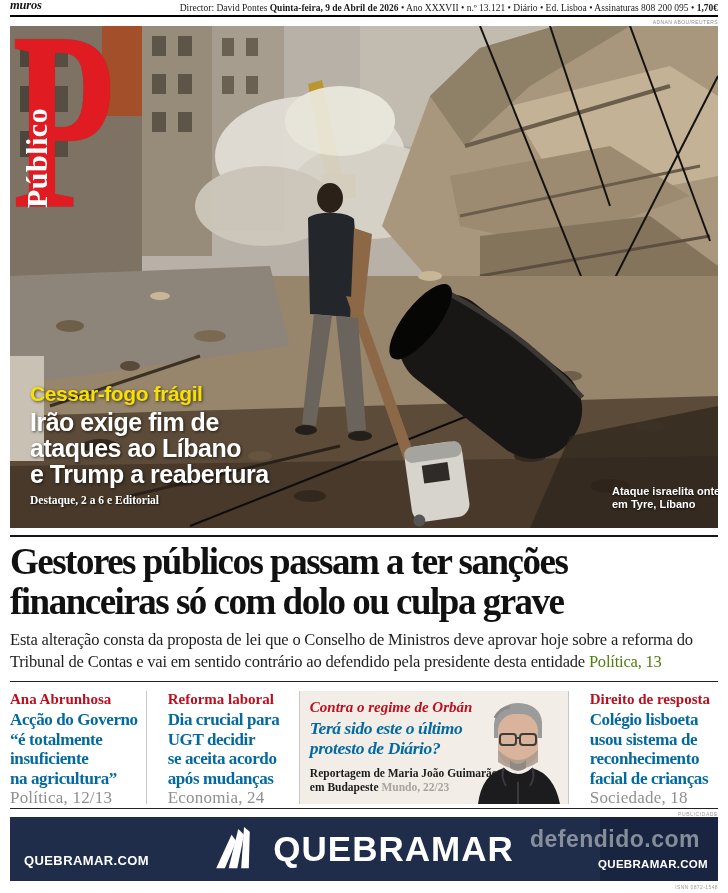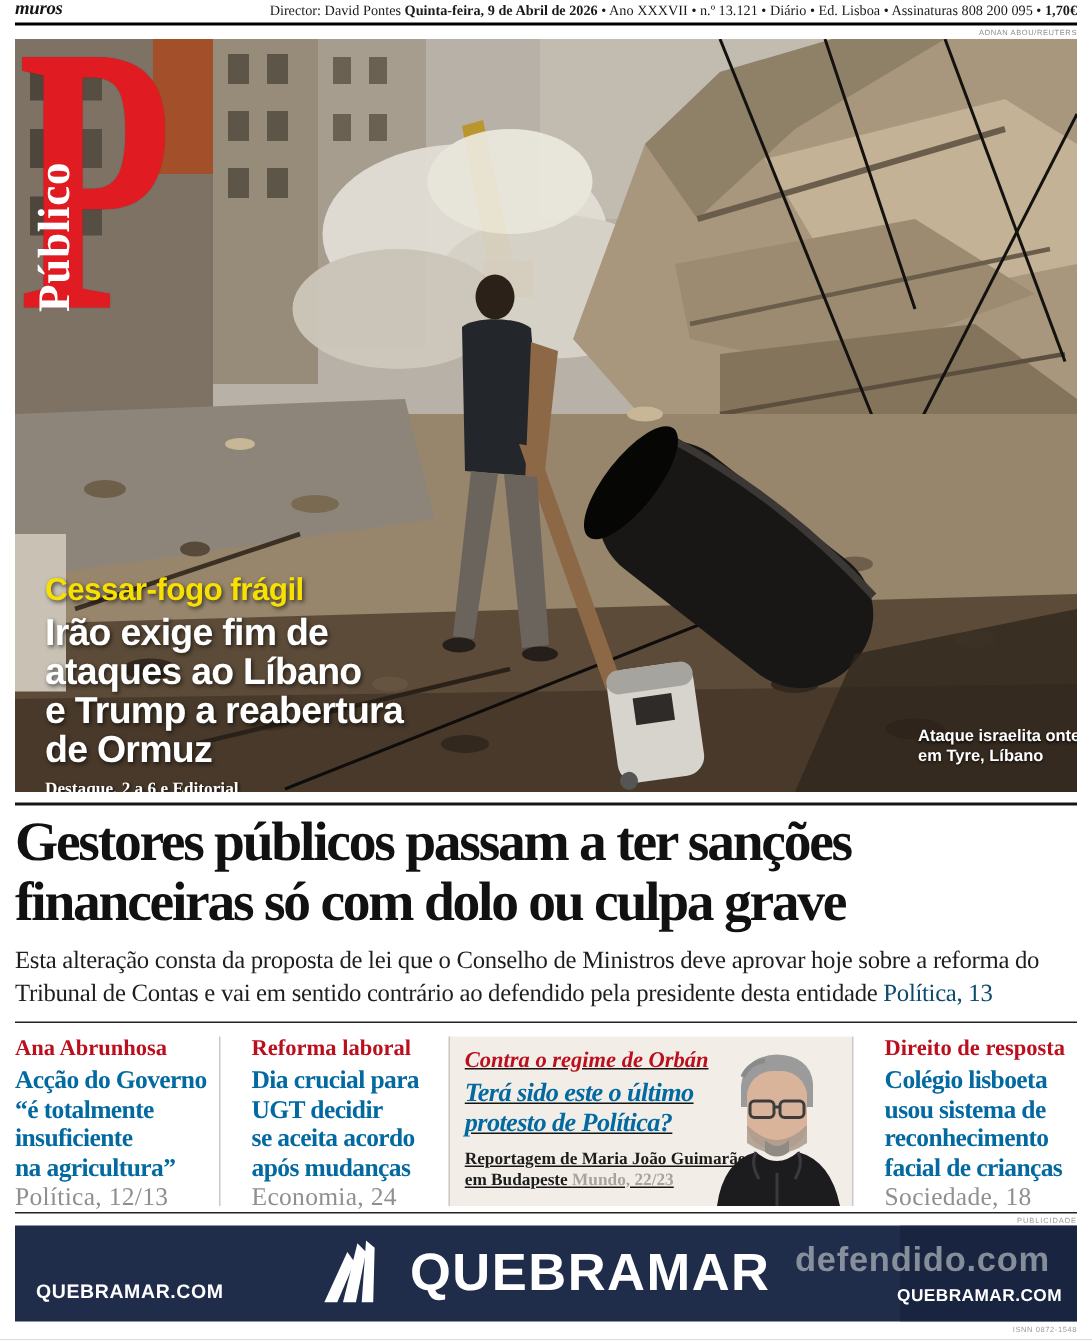--- a/index.html
+++ b/index.html
@@ -38,33 +38,33 @@
     font-weight:bold; font-size:11px; line-height:13px; color:#fff; text-shadow:0 1px 2px rgba(0,0,0,.8); }
   .caption span { display:block; white-space:nowrap; }
   
   .rule-thick { height:2px; background:#161616; margin-top:7px; }
   .rule-thin  { height:1px; background:#222; }
   
   .lead-head { margin-top:5px; }
   .lead-line { display:block; font-weight:bold; font-size:37px; line-height:40px;
     letter-spacing:-1.5px; color:#111; white-space:nowrap; }
   .deck { margin-top:7px; margin-bottom:8px; font-size:16.5px; line-height:22px; color:#1e1e1e; letter-spacing:-0.2px; }
-  .deck .ref { color:#0c4a6e;text-align:center; }
+  .deck .ref { color:#4d7c0f;text-align:center; }
   
   .briefs { display:flex; height:122px; padding-top:9px; margin-bottom:4px; }
   .bcol { display:flex; flex-direction:column; padding-right:8px; }
   .bdiv { border-left:1px solid #c9c9c9; padding-left:21px; }
   .bcol-1 { width:142px; }
   .bcol-2 { width:152px; }
   .bcol-4 { flex:1; }
   .bkicker { font-size:15px; font-weight:bold; color:#bb0f1e; margin-bottom:2px; white-space:nowrap; }
   .bline { display:block; font-weight:bold; font-size:17px; line-height:19.5px;
     letter-spacing:-0.4px; color:#0369a1; white-space:nowrap; }
   .bref { margin-top:auto; padding-bottom:2px; font-size:17px; color:#8f8f8f; letter-spacing:0.2px; }
-  .boxcol { width:286px; background:#f2eee7; position:relative; padding:8px 10px; margin-left:9px; border-left:1px solid #c9c9c9;text-decoration:underline; }
+  .boxcol { width:286px; background:#f2eee7; position:relative; padding:8px 10px; margin-left:9px; border-left:1px solid #c9c9c9; }
   .boxcol .bkicker { font-style:italic; }
   .boxcol .bline { font-style:italic; font-size:17.5px; line-height:20px; }
   .byline { margin-top:9px; font-size:11.5px; line-height:13.5px; font-weight:bold; color:#1c1c1c; }
   .byline .bref2 { font-weight:bold; color:#a9a49b; }
   .portrait { position:absolute; right:2px; bottom:0; }
   
   .publabel { font-size:5px; letter-spacing:0.6px; color:#9a9a9a; text-align:right; height:8px;
     padding-top:2px; font-family:"Liberation Sans", sans-serif; }
   .ad { position:relative; height:64px; background:#1f2d4b; overflow:hidden; }
   .ad-right-panel { position:absolute; right:0; top:0; bottom:0; width:118px; background:#182440; }
@@ -208,21 +208,20 @@
     <div class="logo">
       <span class="logo-p">P</span>
       <span class="logo-word">Público</span>
     </div>
 
     <div class="overlay">
       <div class="ov-kicker">Cessar-fogo frágil</div>
       <span class="ov-line">Irão exige fim de</span>
       <span class="ov-line">ataques ao Líbano</span>
       <span class="ov-line">e Trump a reabertura</span>
-      <span class="ov-line">de Ormuz</span>
       <div class="ov-ref">Destaque, 2 a 6 e Editorial</div>
     </div>
 
     <div class="caption">
       <span>Ataque israelita ontem</span>
       <span>em Tyre, Líbano</span>
     </div>
   </div>
 
   <div class="rule-thick"></div>
@@ -251,21 +250,21 @@
       <span class="bline">Dia crucial para</span>
       <span class="bline">UGT decidir</span>
       <span class="bline">se aceita acordo</span>
       <span class="bline">após mudanças</span>
       <div class="bref">Economia, 24</div>
     </div>
 
     <div class="bcol boxcol">
       <div class="bkicker">Contra o regime de Orbán</div>
       <span class="bline">Terá sido este o último</span>
-      <span class="bline">protesto de Política?</span>
+      <span class="bline">protesto de Diário?</span>
       <div class="byline">
         <span>Reportagem de Maria João Guimarães,</span><br>
         <span>em Budapeste </span><span class="bref2">Mundo, 22/23</span>
       </div>
       <svg class="portrait" width="96" height="106" viewBox="0 0 96 106">
         <path d="M24 26 Q26 6 48 5 Q70 6 72 24 L72 40 L24 40 Z" fill="#9b9b9b"></path>
         <rect x="28" y="16" width="40" height="52" rx="17" fill="#d9b49a"></rect>
         <path d="M28 52 Q48 72 68 52 L68 64 Q48 78 28 64 Z" fill="#a99a8c" opacity="0.85"></path>
         <path d="M40 62 Q48 70 56 62 L56 70 Q48 76 40 70 Z" fill="#8f8a84"></path>
         <rect x="30" y="36" width="16" height="11" rx="3" fill="none" stroke="#3c3c3c" stroke-width="2"></rect>

